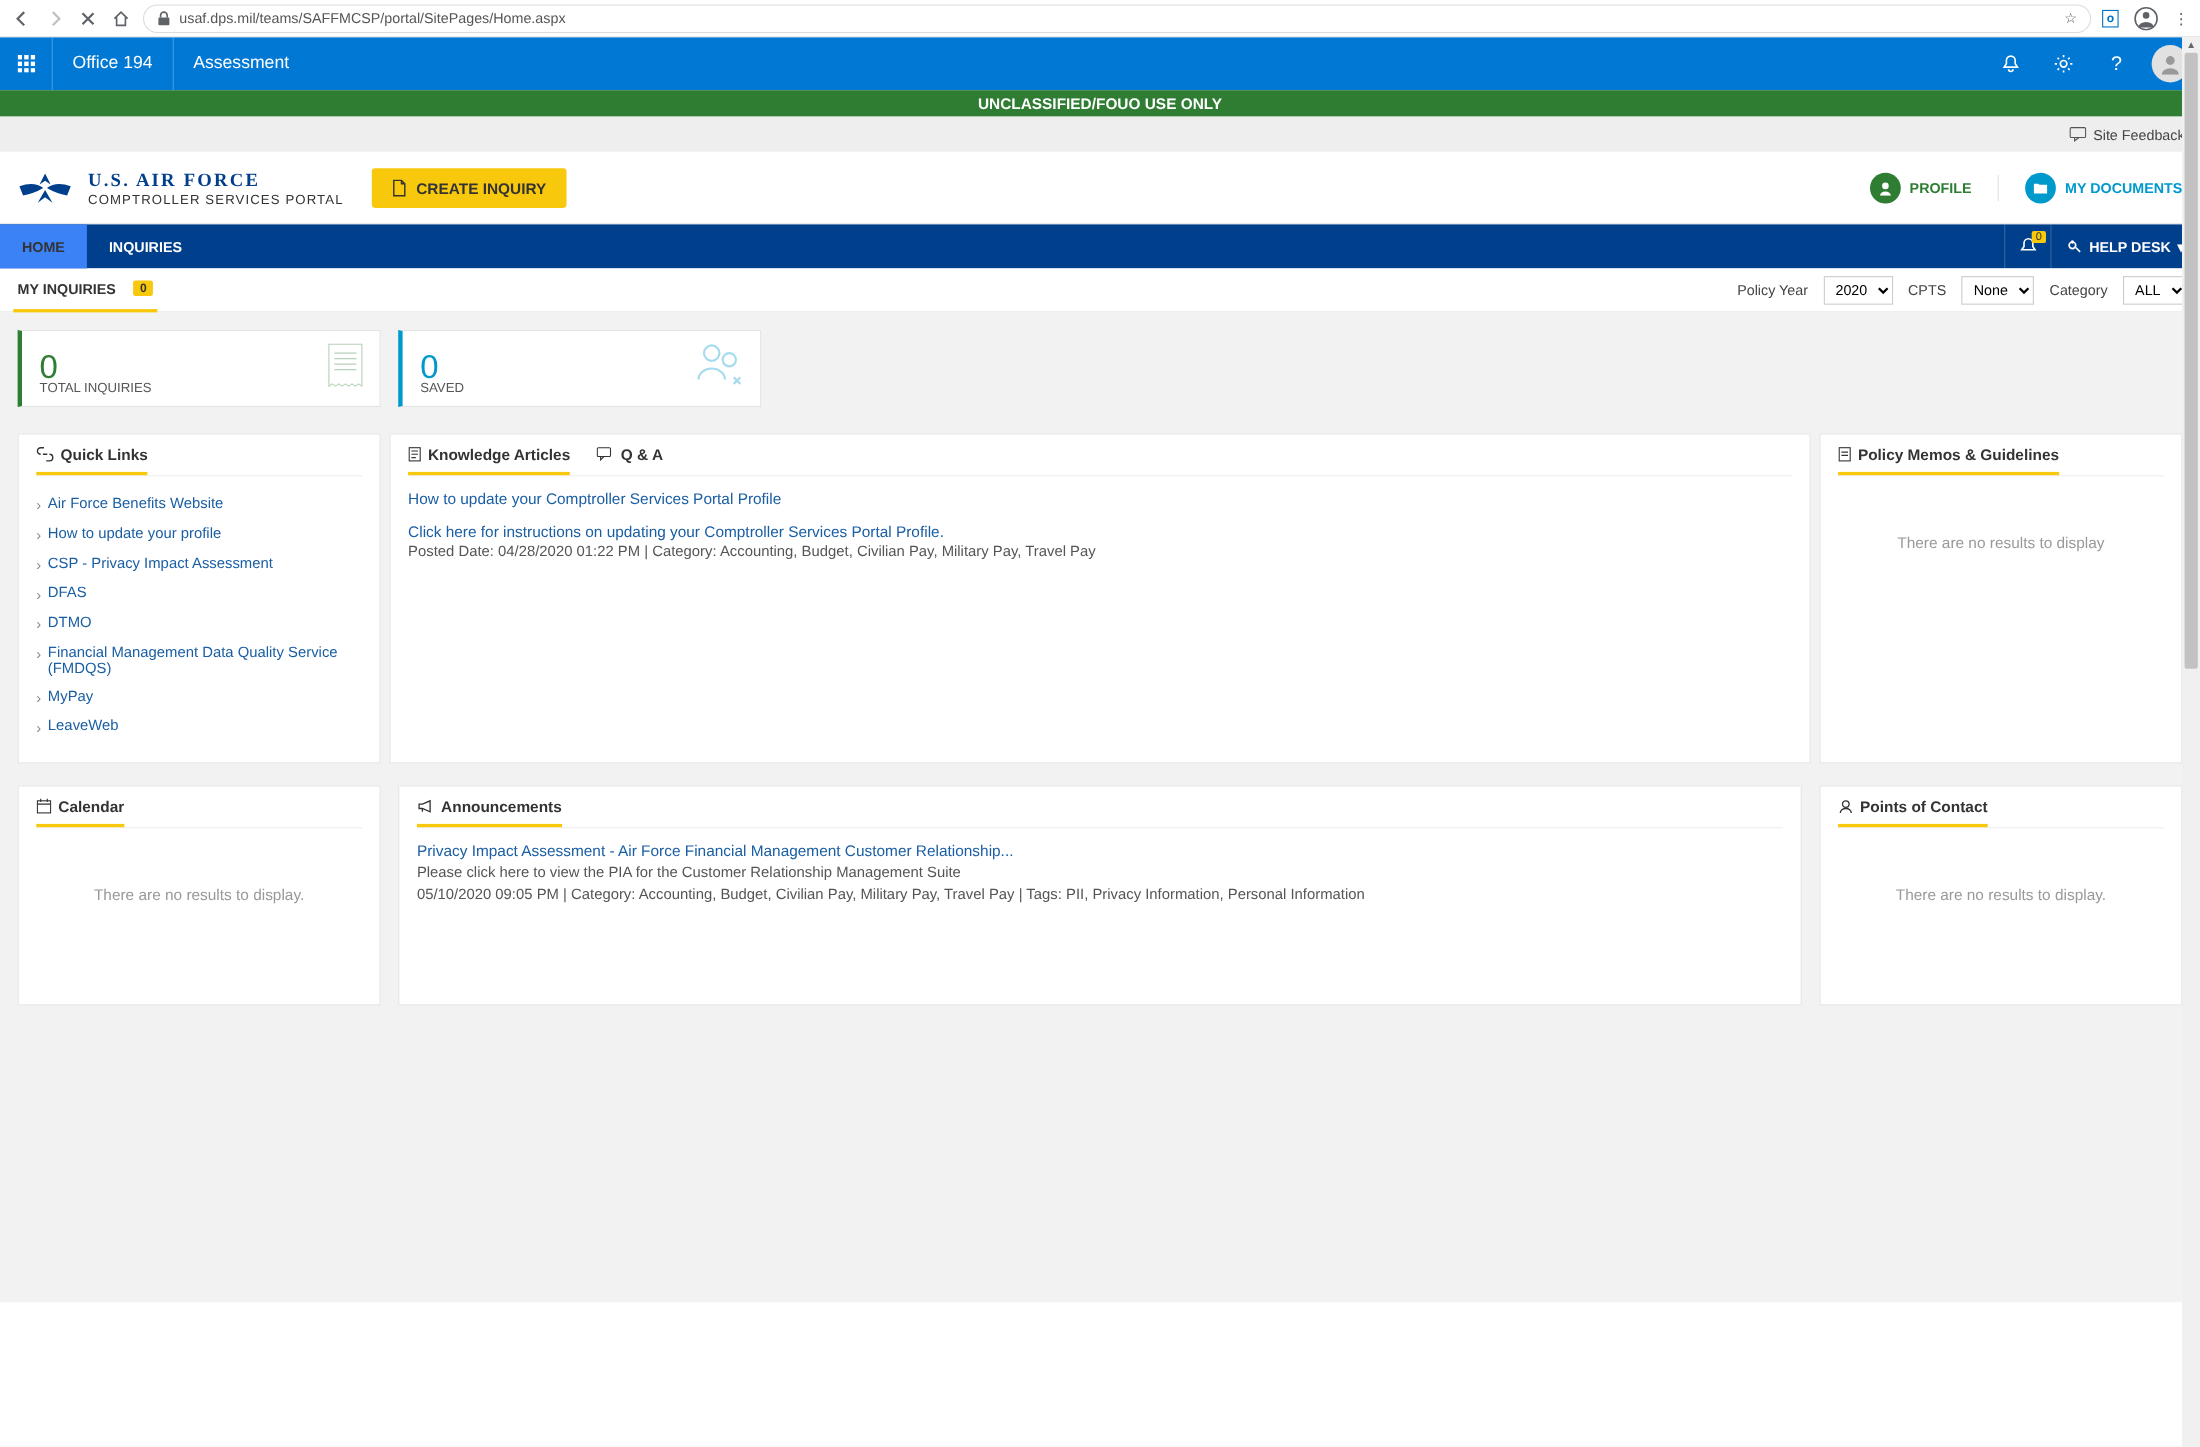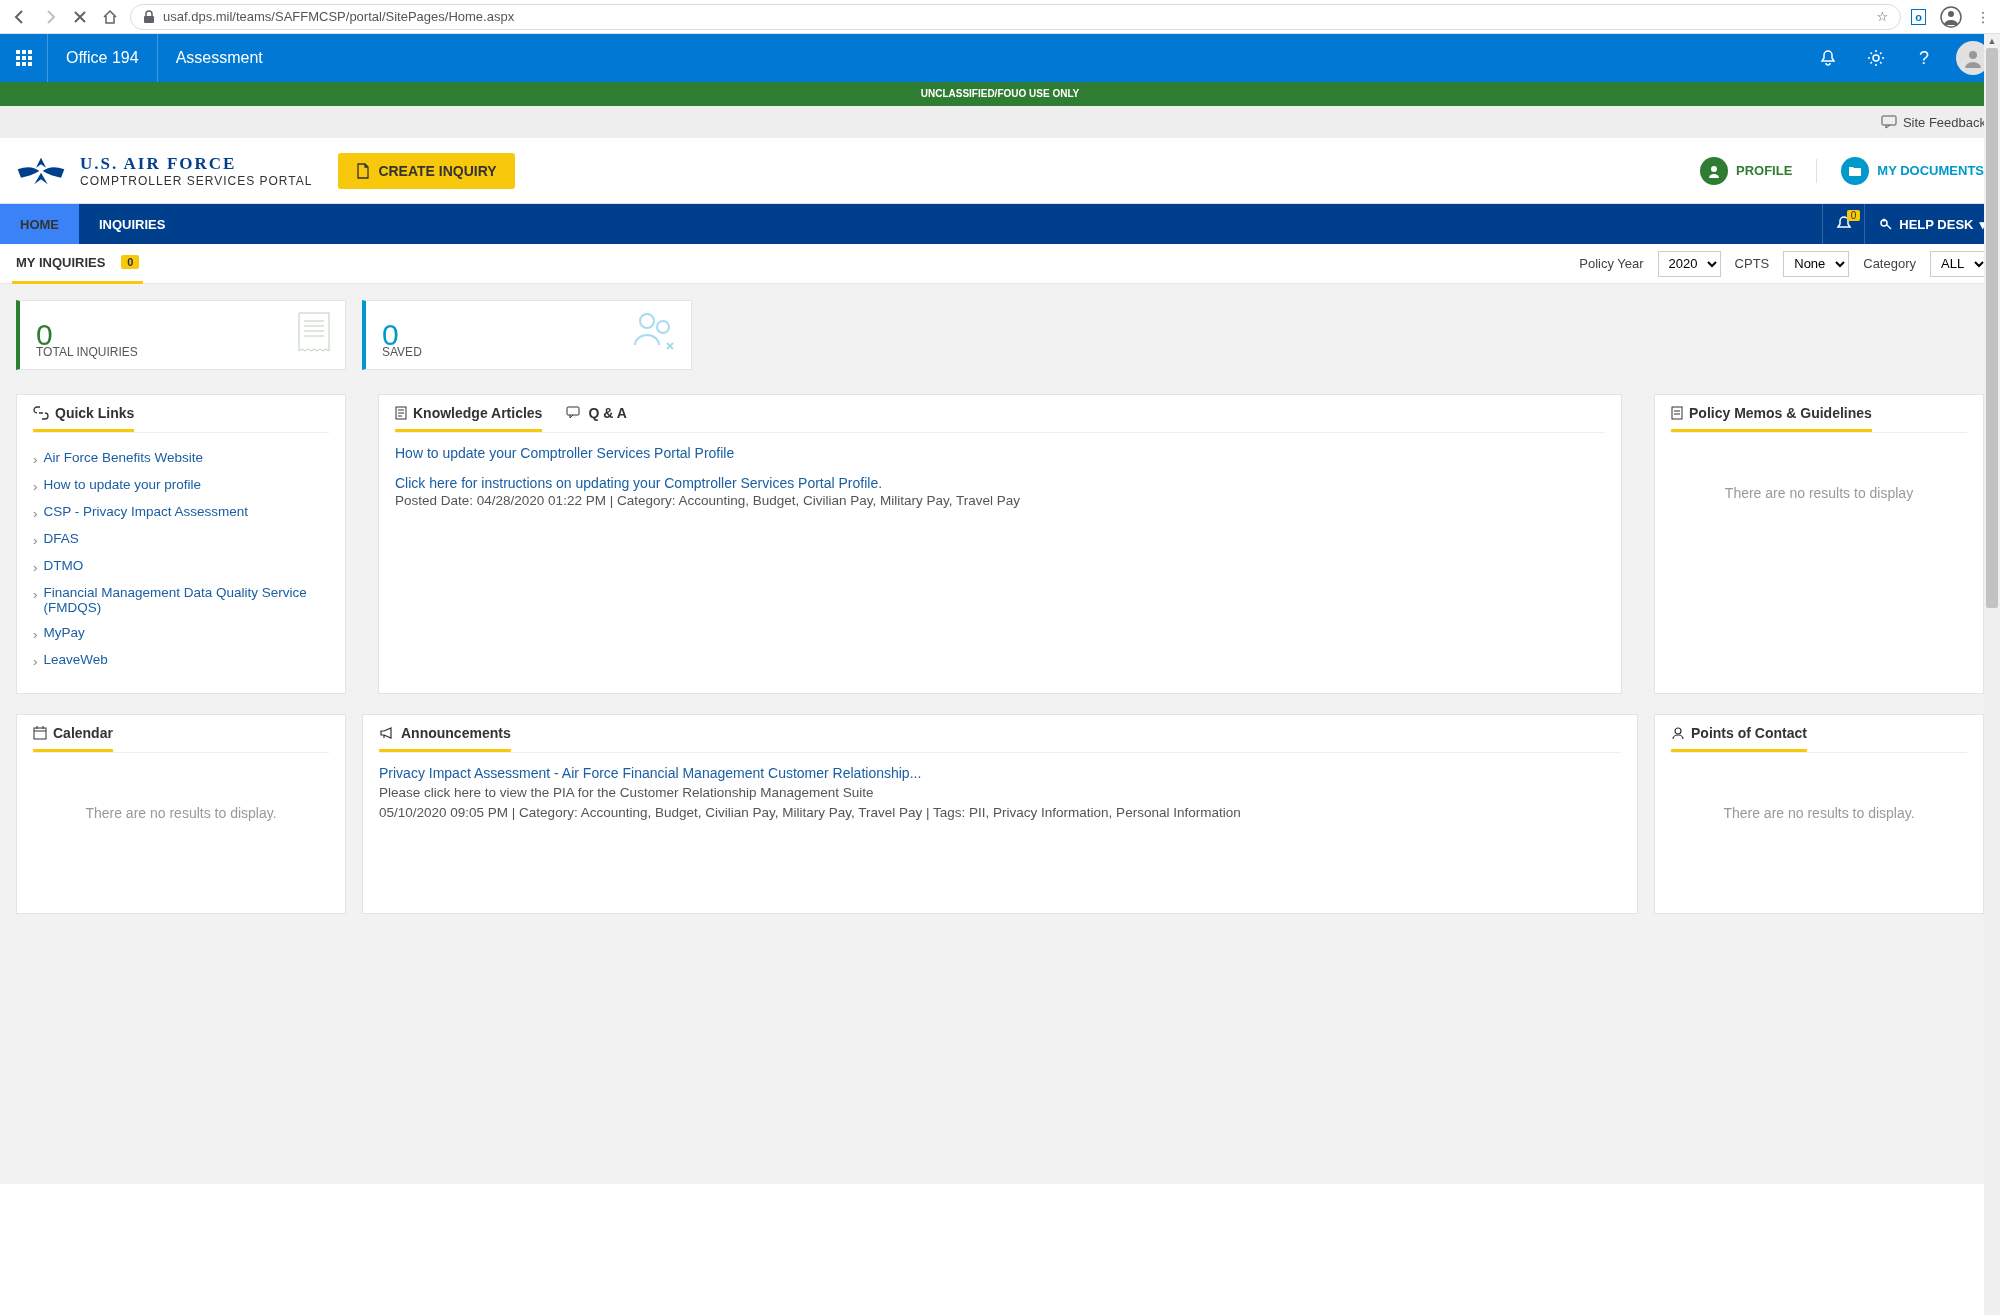--- a/index.html
+++ b/index.html
@@ -8,21 +8,21 @@
 .browser-bar .nav-btn{width:20px;height:20px;display:flex;align-items:center;justify-content:center;color:#5f6368;cursor:pointer}
 .browser-bar .url-bar{flex:1;display:flex;align-items:center;height:26px;border:1px solid #dcdcdc;border-radius:14px;padding:0 12px;color:#555;font-size:13px;gap:8px}
 .browser-bar .url-bar .lock{color:#5f6368}
 .browser-bar .right-icons{display:flex;align-items:center;gap:14px;color:#5f6368}
 .o365-bar{display:flex;align-items:center;height:48px;background:#0078d4;color:#fff}
 .o365-bar .waffle{width:48px;height:48px;display:flex;align-items:center;justify-content:center;border-right:1px solid rgba(255,255,255,0.25);cursor:pointer}
 .o365-bar .o365-link{padding:0 18px;font-size:16px;border-right:1px solid rgba(255,255,255,0.25);height:48px;display:flex;align-items:center;cursor:pointer}
 .o365-bar .right{margin-left:auto;display:flex;align-items:center;gap:16px;padding-right:10px}
 .o365-bar .right .round{width:32px;height:32px;display:flex;align-items:center;justify-content:center;cursor:pointer}
 .o365-bar .right .avatar{width:34px;height:34px;border-radius:50%;background:#e1e1e1;display:flex;align-items:center;justify-content:center;color:#666}
-.classification{height:24px;background:#2f7d32;color:#fff;text-align:center;font-weight:bold;font-size:10px;line-height:24px}
+.classification{height:24px;background:#2f7d32;color:#fff;text-align:center;font-weight:bold;font-size:14px;line-height:24px}
 .feedback-bar{height:32px;background:#eee;display:flex;align-items:center;justify-content:flex-end;padding:0 14px;font-size:13px;color:#444}
 .feedback-bar span{display:flex;align-items:center;gap:6px;cursor:pointer}
 .header-row{display:flex;align-items:center;height:66px;padding:0 16px;border-bottom:1px solid #e0e0e0;background:#fff}
 .logo-block{display:flex;align-items:center;gap:14px}
 .af-wings{width:50px;height:38px;color:#003f8c}
 .logo-text .line1{font-family:Georgia,serif;font-weight:bold;color:#003f8c;font-size:17px;letter-spacing:2px}
 .logo-text .line2{font-size:12px;color:#333;letter-spacing:1px}
 .create-btn{margin-left:26px;height:36px;background:#f8c80d;border-radius:3px;display:flex;align-items:center;padding:0 18px;font-weight:600;color:#333;cursor:pointer;gap:8px}
 .header-right{margin-left:auto;display:flex;align-items:center;gap:24px}
 .hr-link{display:flex;align-items:center;gap:8px;font-weight:600;font-size:13px;cursor:pointer}
@@ -45,21 +45,21 @@
 .filter-bar select{height:26px;border:1px solid #ccc;background:#fff;font-size:13px;padding:0 6px}
 .content{background:#f2f2f2;padding:16px;min-height:900px}
 .stat-row{display:flex;gap:16px;margin-bottom:24px}
 .stat-card{flex:0 0 330px;height:70px;background:#fff;border:1px solid #e4e4e4;display:flex;align-items:center;padding:10px 16px;position:relative}
 .stat-card.total{border-left:4px solid #2f7d32}
 .stat-card.saved{border-left:4px solid #0099cc}
 .stat-card .num{font-size:30px;font-weight:300;color:#2f7d32}
 .stat-card.saved .num{color:#0099cc}
 .stat-card .lbl{font-size:12px;color:#555;position:absolute;bottom:10px;left:16px}
 .stat-card .decor{position:absolute;right:14px;top:10px;opacity:.35}
-.grid3{display:flex;gap:32px;margin-bottom:20px}
+.grid3{display:flex;gap:8px;margin-bottom:20px}
 .panel{background:#fff;border:1px solid #e4e4e4;padding:14px 16px;min-height:300px}
 .panel.small{flex:0 0 330px}
 .panel.large{flex:1}
 .panel-header{display:flex;align-items:center;gap:24px;border-bottom:1px solid #eee;margin:-4px 0 12px 0}
 .panel-tab{display:flex;align-items:center;gap:6px;font-weight:600;font-size:14px;color:#333;padding-bottom:8px;border-bottom:3px solid transparent;cursor:pointer}
 .panel-tab.active{border-bottom-color:#f8c80d}
 .ql-list{list-style:none}
 .ql-list li{padding:5px 0;font-size:13.5px;color:#1a5ea3;display:flex;align-items:flex-start;gap:6px;cursor:pointer}
 .ql-list li .chev{color:#888;flex-shrink:0;margin-top:2px}
 .article-title{color:#1a5ea3;font-size:14px;margin-bottom:14px;cursor:pointer}

